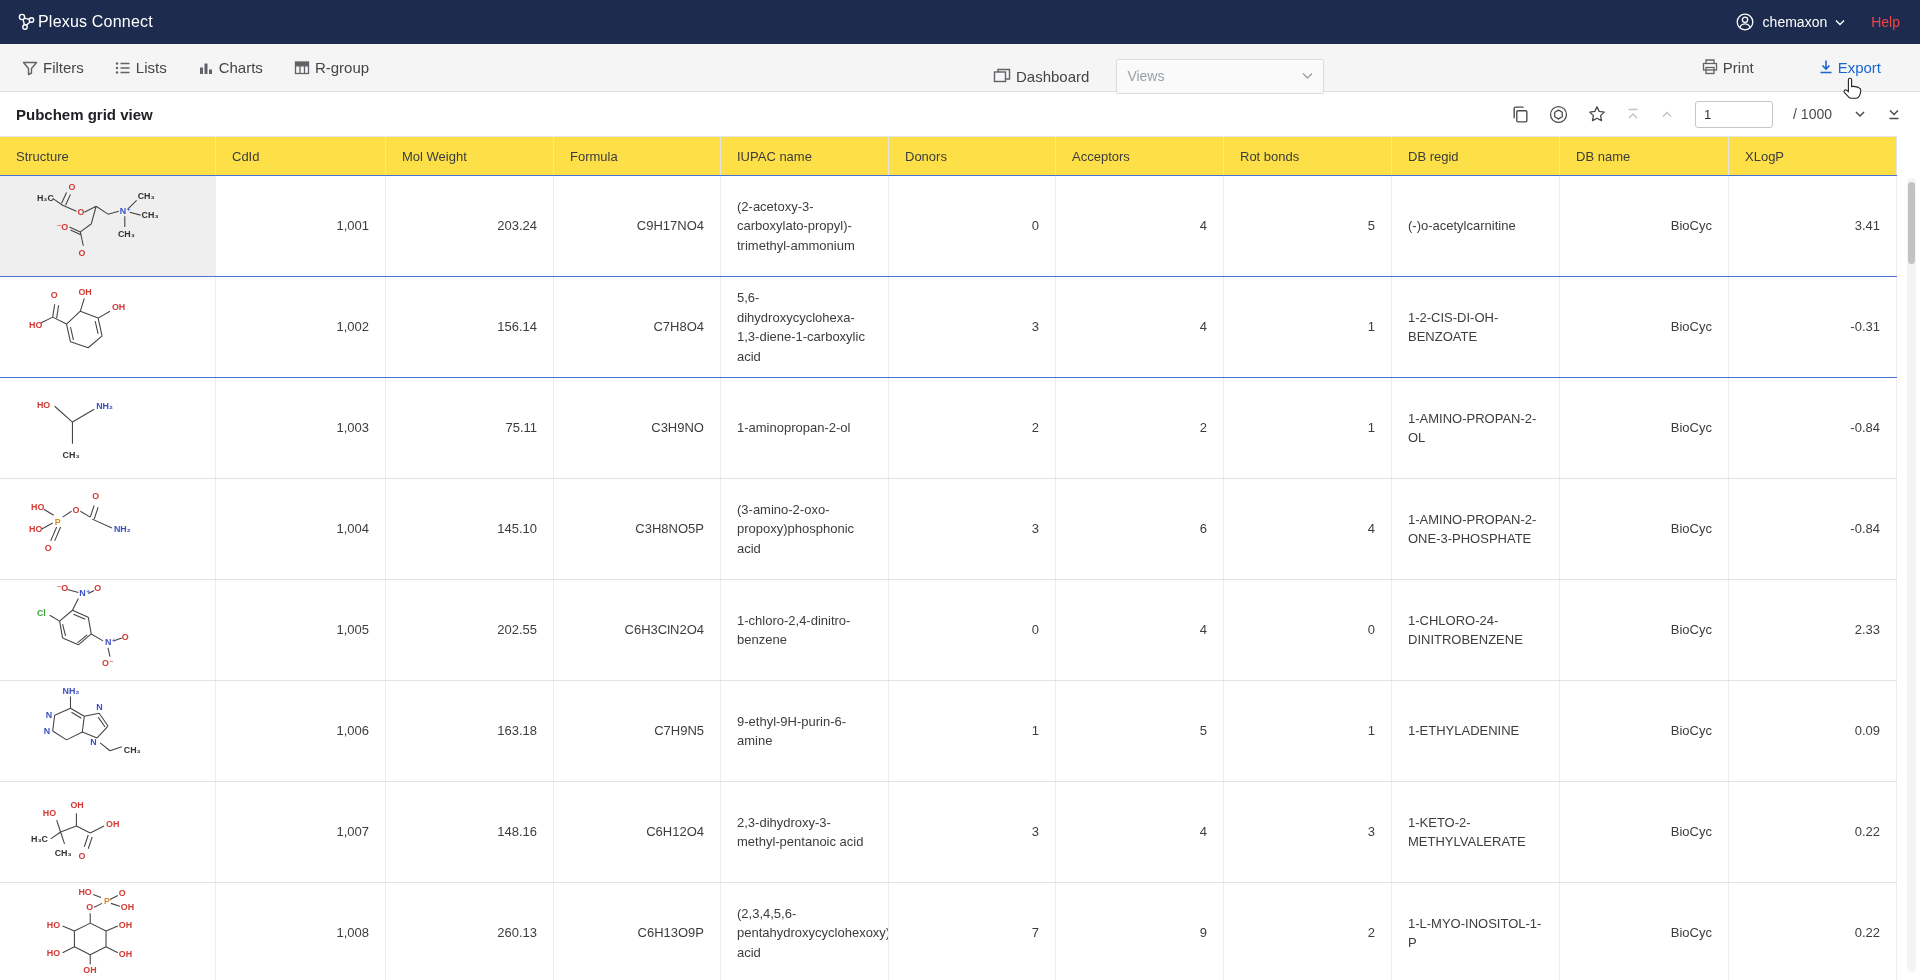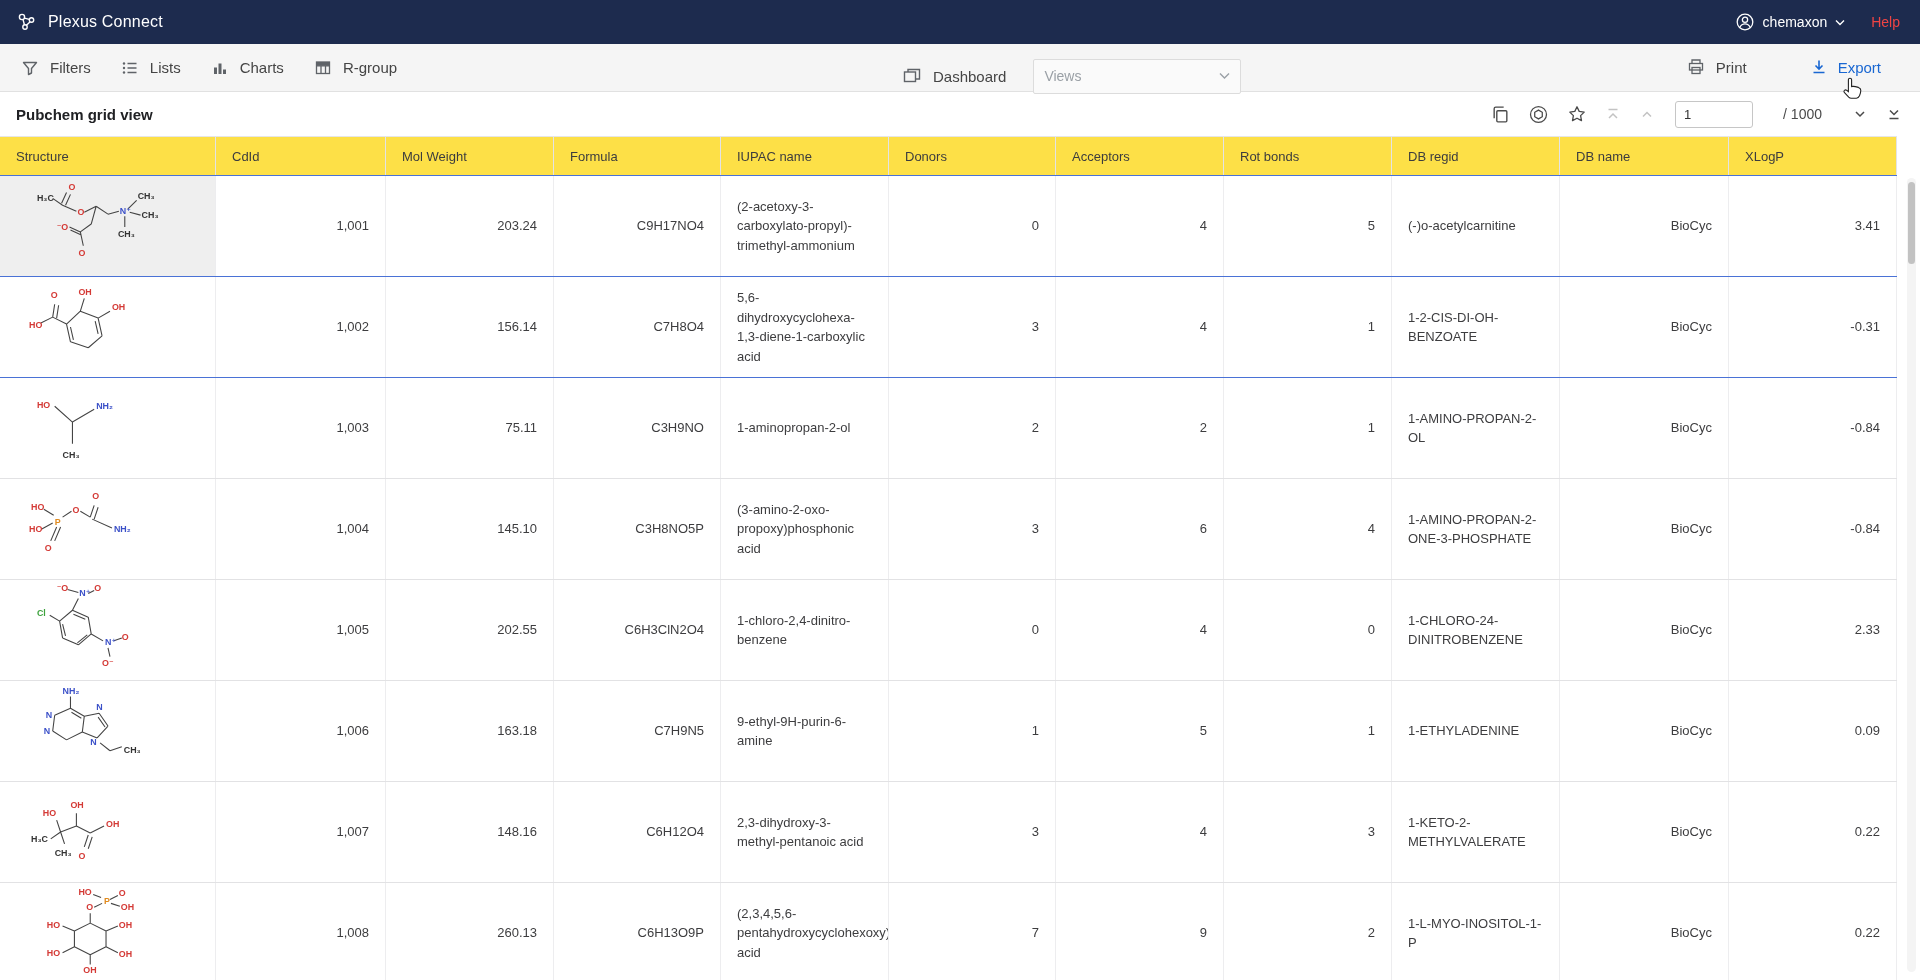--- a/index.html
+++ b/index.html
@@ -2,47 +2,47 @@
 <html><head>
 <meta charset="utf-8">
 <style>
   html,body{margin:0;padding:0}
   body{width:1920px;height:980px;overflow:hidden;position:relative;background:#fff;
        font-family:"Liberation Sans","DejaVu Sans",sans-serif;color:#3d3d3f;}
   svg{display:block}
   
   .topbar{height:44px;background:#1d2b4e;color:#fff;display:flex;align-items:center;
           justify-content:space-between;padding:0 20px 0 16px;}
-  .brand{display:flex;align-items:center;gap:10px;font-size:16px;letter-spacing:.2px}
+  .brand{display:flex;align-items:center;font-size:16px;letter-spacing:.2px}
   .topbar-right{display:flex;align-items:center;gap:26px;font-size:14px}
   .user{display:flex;align-items:center;gap:8px;cursor:pointer}
   .help{color:#ef4444;cursor:pointer}
   
   .toolbar{position:relative;height:47px;background:#f5f5f5;border-bottom:1px solid #e1e1e1;
            display:flex;align-items:center;padding:0 6px;}
-  .tbtn{display:flex;align-items:center;gap:11px;padding:8px 15px;height:46px;font-size:15px;
+  .tbtn{display:flex;align-items:center;gap:4px;padding:8px 15px;height:46px;font-size:15px;
         color:#454545;cursor:pointer;white-space:nowrap}
   .tbtn svg{color:#5f6368}
-  .toolbar-center{position:absolute;left:887px;top:0;height:64px;display:flex;align-items:center;gap:12px}
+  .toolbar-center{position:absolute;left:977px;top:0;height:64px;display:flex;align-items:center;gap:12px}
   .views{width:186px;height:33px;background:#fafafa;border:1px solid #dcdcdc;border-radius:2px;
          display:flex;align-items:center;justify-content:space-between;padding:0 10px;
          color:#9aa0a6;font-size:14px;cursor:pointer}
   .views svg{color:#9aa0a6}
   .toolbar-right{position:absolute;right:24px;top:0;height:46px;display:flex;align-items:center;gap:34px}
   .export{color:#1967d2}
   .export svg{color:#1967d2}
   
   .gridbar{height:44px;display:flex;align-items:center;padding:0 18px 0 16px;background:#fff}
   .grid-title{font-size:15px;font-weight:bold;color:#202124}
   .grid-controls{margin-left:auto;display:flex;align-items:center;gap:18px;color:#4a4a4a}
   .icon-btn{cursor:pointer;color:#4a4a4a;display:flex;align-items:center}
   .icon-btn.disabled{color:#c3c3c3;cursor:default}
   .rec-input{width:78px;height:27px;border:1px solid #c6c6c6;border-radius:3px;
              font:13px "Liberation Sans","DejaVu Sans",sans-serif;padding:0 8px;color:#333;margin-left:2px;box-sizing:border-box}
-  .rec-total{font-size:14px;color:#4a4a4a;margin:0 12px;white-space:nowrap}
+  .rec-total{font-size:14px;color:#4a4a4a;margin:0 2px;white-space:nowrap}
   
   .table{width:1897px;border-top:1px solid #e6e6e6}
   .grid-header,.grid-row{display:grid;
     grid-template-columns:216px 170px 168px 167px 168px 167px 168px 168px 168px 169px 168px;}
   .grid-header{height:38px;background:#fde047;border-bottom:1px solid #4a72d6}
   .hcell{display:flex;align-items:center;padding:0 16px;font-size:13px;color:#3c3c3e;
          border-right:1px solid #e3e3e5;cursor:pointer;box-sizing:border-box}
   .grid-row{height:100px;border-bottom:1px solid #e2e2e4;background:#fff}
   .grid-row.selected{border-bottom-color:#4a72d6}
   .cell{display:flex;align-items:center;padding:0 16px;font-size:13px;color:#3d3d3f;

